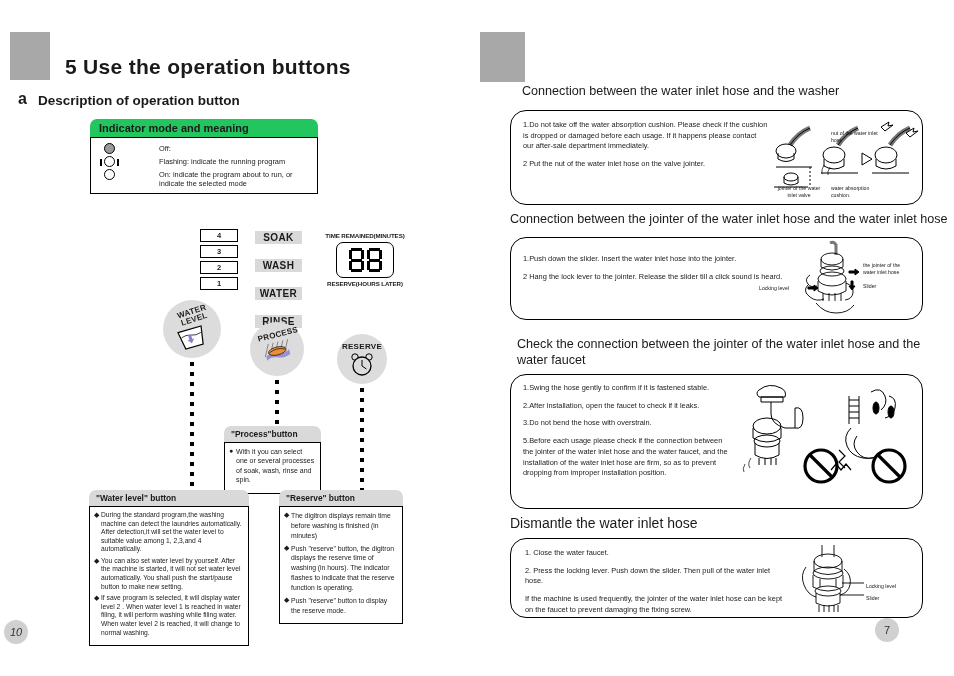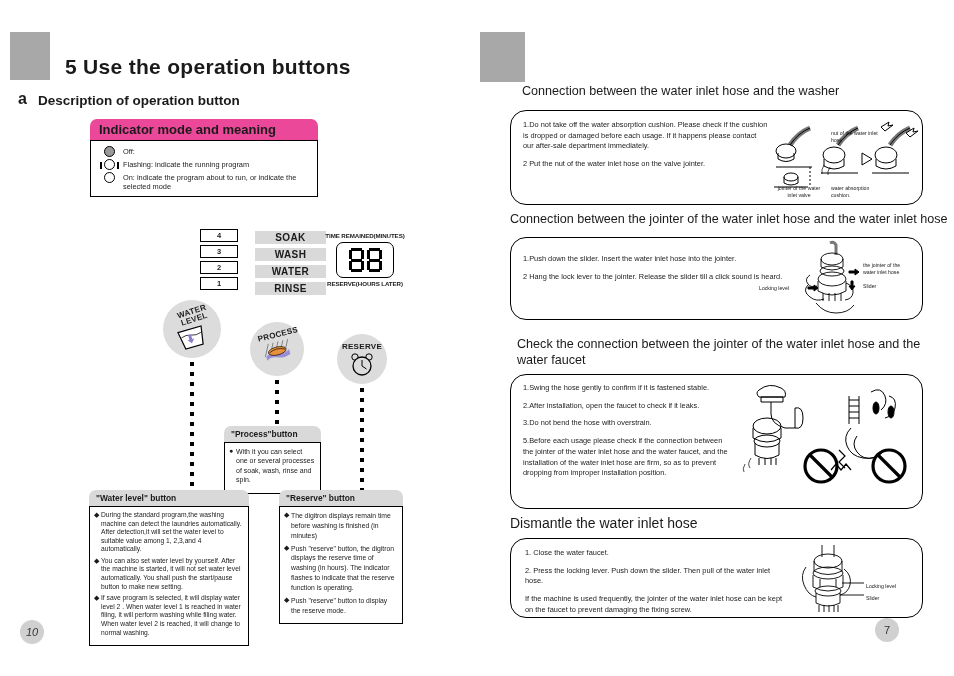--- a/index.html
+++ b/index.html
@@ -42,33 +42,34 @@
     font-size: 13.5px; font-weight: bold;
   }
 
   
   .ind-box {
     position: absolute;
     left: 90px; top: 119px;
     width: 228px;
   }
   .ind-head {
-    background: #ec4899;
+    background: #22c55e;
     border-top-left-radius: 7px;
     border-top-right-radius: 7px;
     padding: 3px 0 3px 9px;
-    font-size: 13px; font-weight: bold;
+    font-size: 11px; font-weight: bold;
   }
   .ind-body {
     border: 1.2px solid #000;
     padding: 3px 4px 4px 4px;
   }
   .ind-row {
     display: flex; align-items: flex-start;
     margin: 1px 0;
+    gap: 36px;
   }
   .ind-sym { width: 28px; flex: 0 0 28px; display:flex; justify-content:center; padding-top:1px;}
   .led {
     width: 11px; height: 11px; border-radius: 50%;
     border: 1.8px solid #000; box-sizing: border-box;
   }
   .led-off { background: #9a9a9a; }
   .led-on  { background: #fff; }
   .led-flash { background:#fff; position: relative; }
   .led-flash:before, .led-flash:after {
@@ -88,22 +89,22 @@
     padding: 1px 0;
     margin-bottom: 3px;
     background: #fff;
   }
   .prog-stack { position: absolute; left: 255px; top: 231px; }
   .prog-cell {
     background: #d9d9d9;
     font-size: 10px; font-weight: bold;
     text-align: center;
     width: 47px;
-    padding: 1px 12px;
-    margin-bottom: 4px;
+    padding: 1px 0;
+    margin-bottom: 15px;
     letter-spacing: 0.4px;
   }
 
   .digi-wrap { position: absolute; left: 320px; top: 232px; width: 90px; text-align:center;}
   .digi-top, .digi-bot { font-size: 6.2px; font-weight: bold; letter-spacing: -0.1px;}
   .digi-screen {
     border: 1.4px solid #000;
     border-radius: 7px;
     width: 56px; height: 34px;
     margin: 3px auto 2px auto;
@@ -382,21 +383,21 @@
         <div class="bullet-mark">◆</div>
         <div class="bullet-txt">Push "reserve" button, the digitron displays the reserve time of washing (in hours). The indicator flashes to indicate that the reserve function is operating.</div>
       </div>
       <div class="bullet-row">
         <div class="bullet-mark">◆</div>
         <div class="bullet-txt">Push "reserve" button to display the reserve mode.</div>
       </div>
     </div>
   </div>
 
-  <div class="page-num" style="left:20px; top:620px;font-style:italic;">
+  <div class="page-num" style="left:4px; top:620px;font-style:italic;">
     <span>10</span>
   </div>
 </div>
 
 <div class="page page-right">
 
   <div class="corner-tab" style="left:3px; top:32px; width:45px; height:50px;"></div>
 
   <div class="sec-title" style="left:45px; top:84px; width:425px;">Connection between the water inlet hose and the washer</div>
   <div class="sec-box" style="left:33px; top:110px; width:413px; height:95px;">

